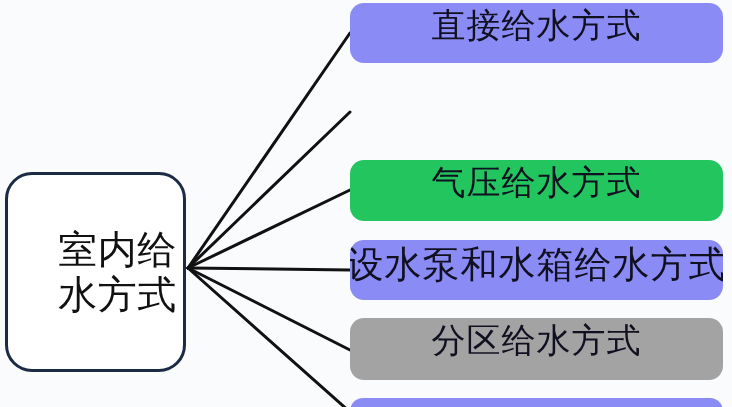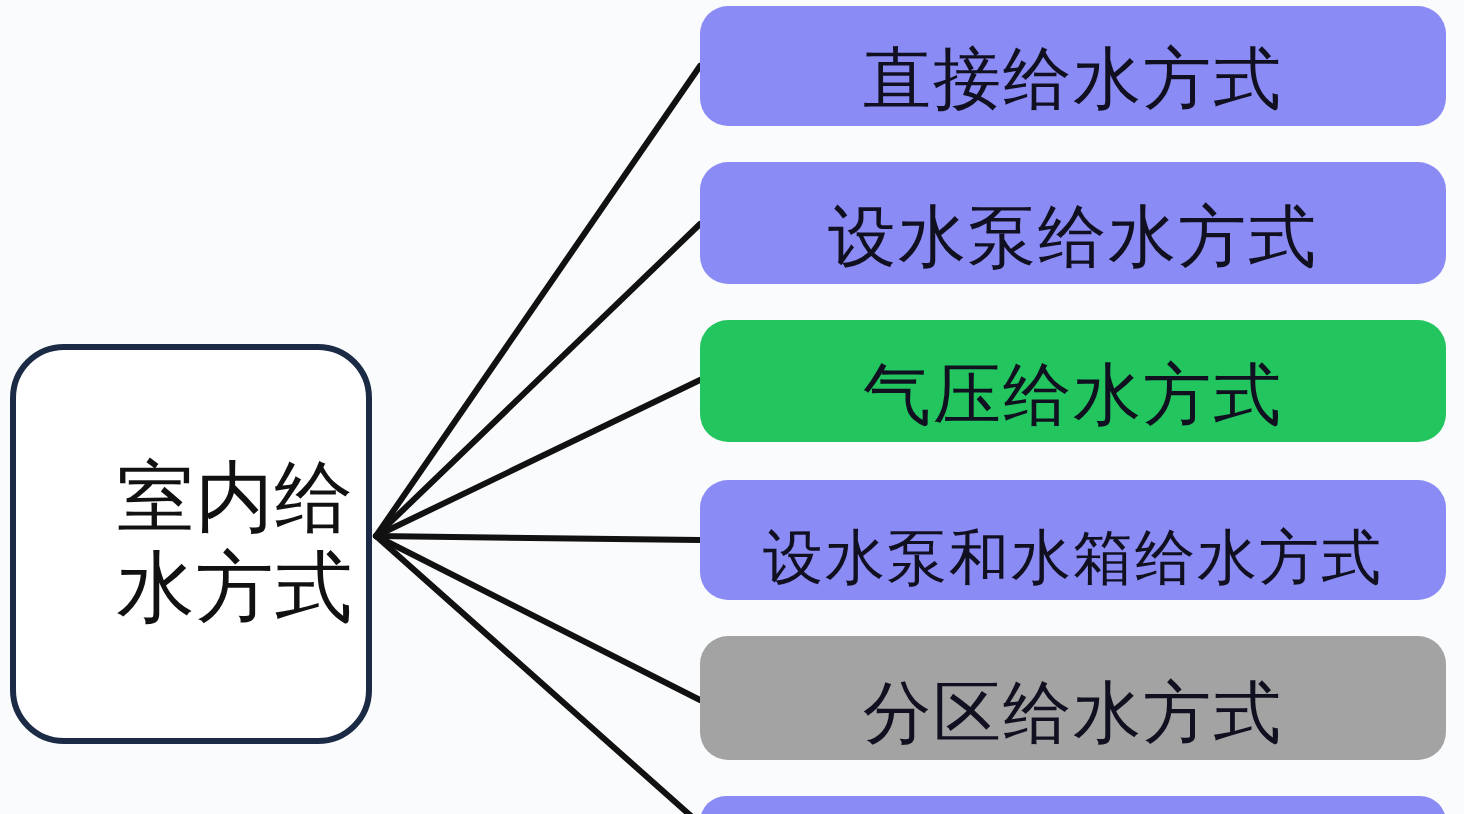--- a/index.html
+++ b/index.html
@@ -53,34 +53,34 @@
     white-space: pre-line;
   }
   .branch-node {
     position: absolute;
     left: 350px;
     width: 373px;
     box-sizing: border-box;
     background: #8b8bf5;
     border-radius: 14px;
     display: flex;
-    align-items: flex-end;
+    align-items: flex-start;
     justify-content: center;
     z-index: 2;
     overflow: hidden;
   }
   .branch-label {
     color: #101020;
     text-align: center;
     letter-spacing: 1px;
     font-weight: 400;
     white-space: nowrap;
   }
   .size-lg { font-size: 34px; }
-  .size-md { font-size: 30px; }
+  .size-md { font-size: 37px; }
 </style>
 </head>
 <body>
 
 <div id="diagram-canvas" style="background: rgb(250, 251, 253);">
 
   <svg id="connector-layer" viewBox="0 0 732 407" width="732" height="407" xmlns="http://www.w3.org/2000/svg">
       <line x1="188" y1="268" x2="350" y2="33" stroke="#111111" stroke-width="3" stroke-linecap="round"></line>
       <line x1="188" y1="268" x2="350" y2="112" stroke="#111111" stroke-width="3" stroke-linecap="round"></line>
       <line x1="188" y1="268" x2="350" y2="190" stroke="#111111" stroke-width="3" stroke-linecap="round"></line>
@@ -91,23 +91,20 @@
 
   <div class="root-node" style="background: rgb(255, 255, 255); border-color: rgb(27, 42, 69);">
     <div class="root-label" style="color: rgb(17, 17, 17);">室内给
 水方式</div>
   </div>
 
   <div class="branch-node" style="top: 3px; height: 60px; background: rgb(139, 139, 245);">
     <div class="branch-label size-lg" style="color: rgb(16, 16, 32);">直接给水方式</div>
   </div>
 
-  <div class="branch-node" style="top: 81px; height: 61px; background: rgb(139, 139, 245);">
-    <div class="branch-label size-lg" style="color: rgb(16, 16, 32);">设水泵给水方式</div>
-  </div>
 
   <div class="branch-node" style="top: 160px; height: 61px; background: #22c55e;">
     <div class="branch-label size-lg" style="color: rgb(16, 16, 32);">气压给水方式</div>
   </div>
 
   <div class="branch-node" style="top: 240px; height: 60px; background: rgb(139, 139, 245);">
     <div class="branch-label size-md" style="color: rgb(16, 16, 32);">设水泵和水箱给水方式</div>
   </div>
 
   <div class="branch-node" style="top: 318px; height: 62px; background: #a3a3a3;">

